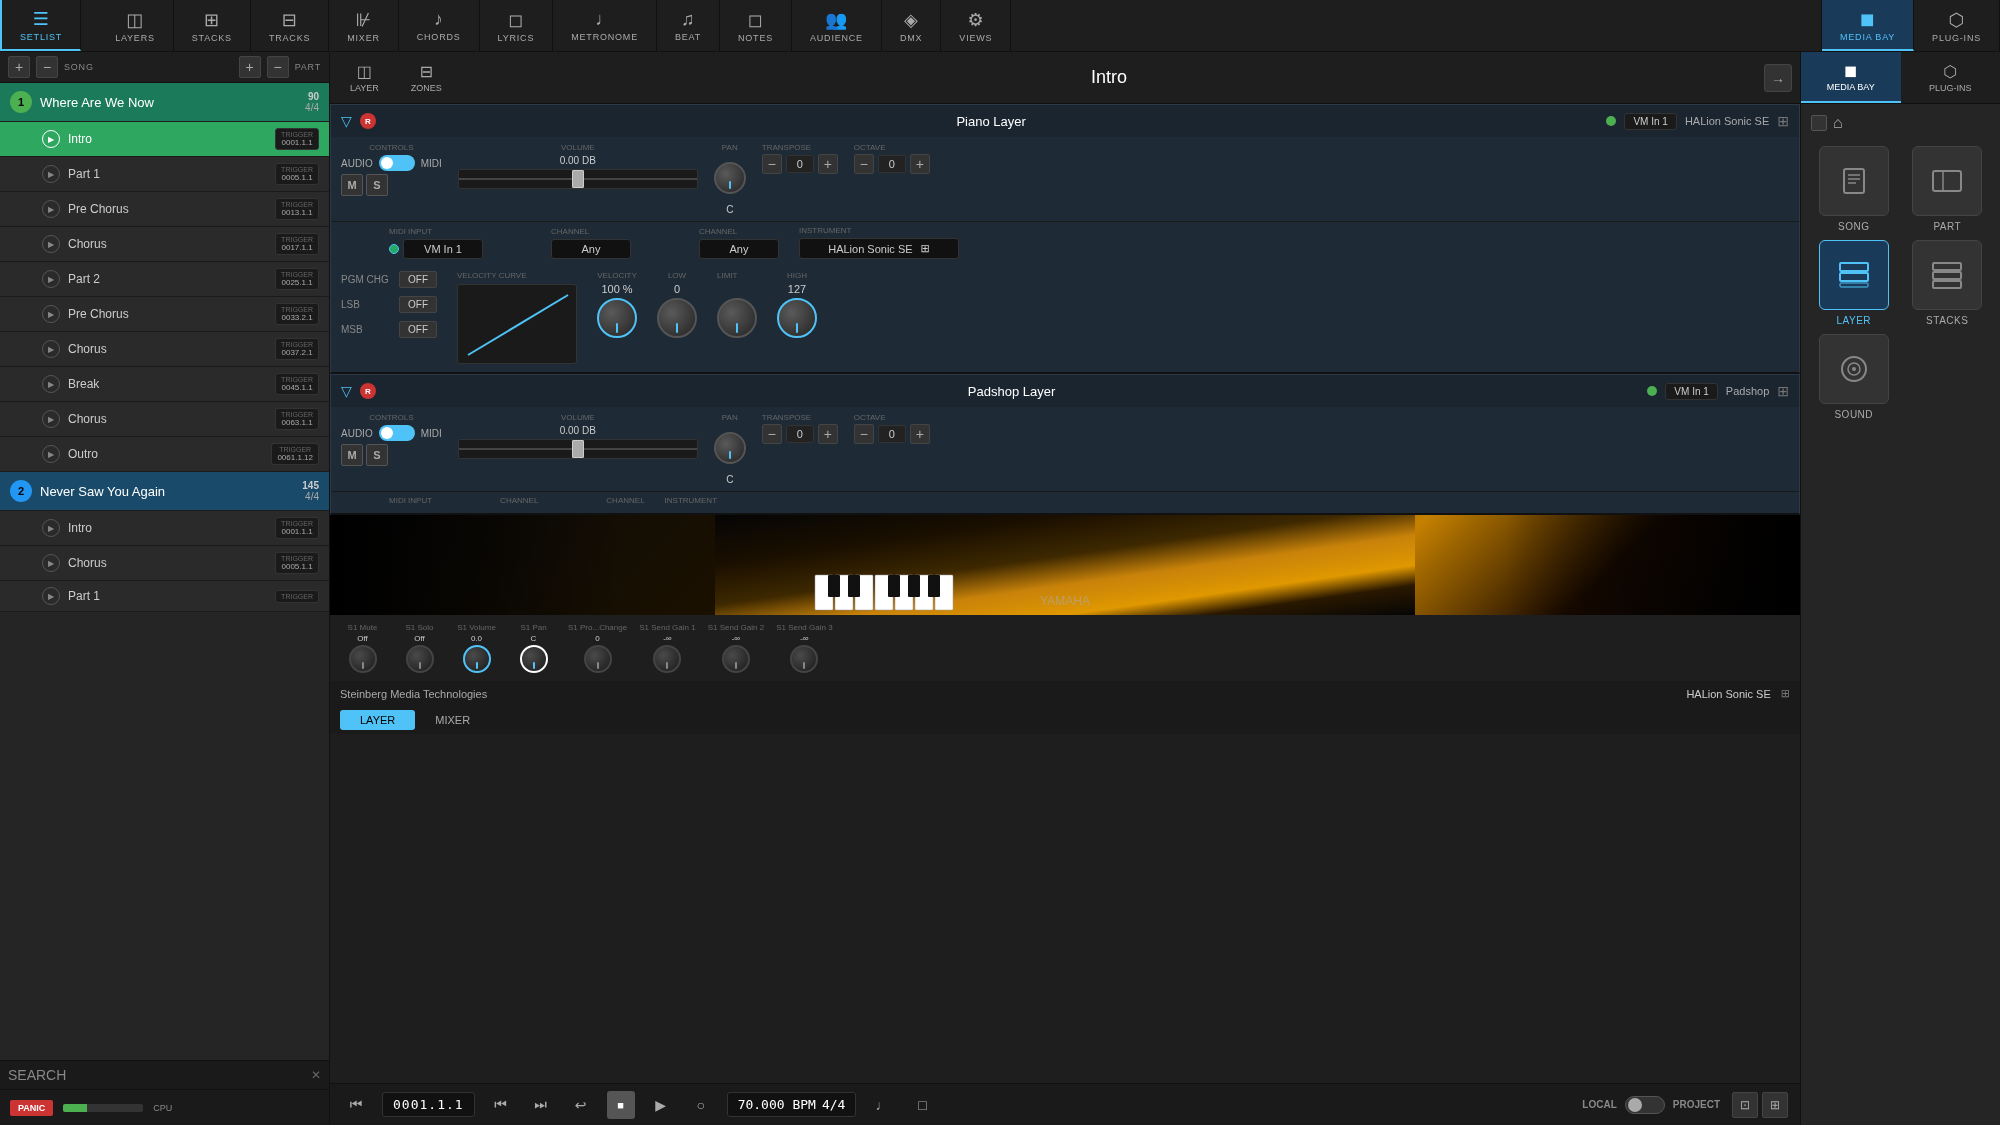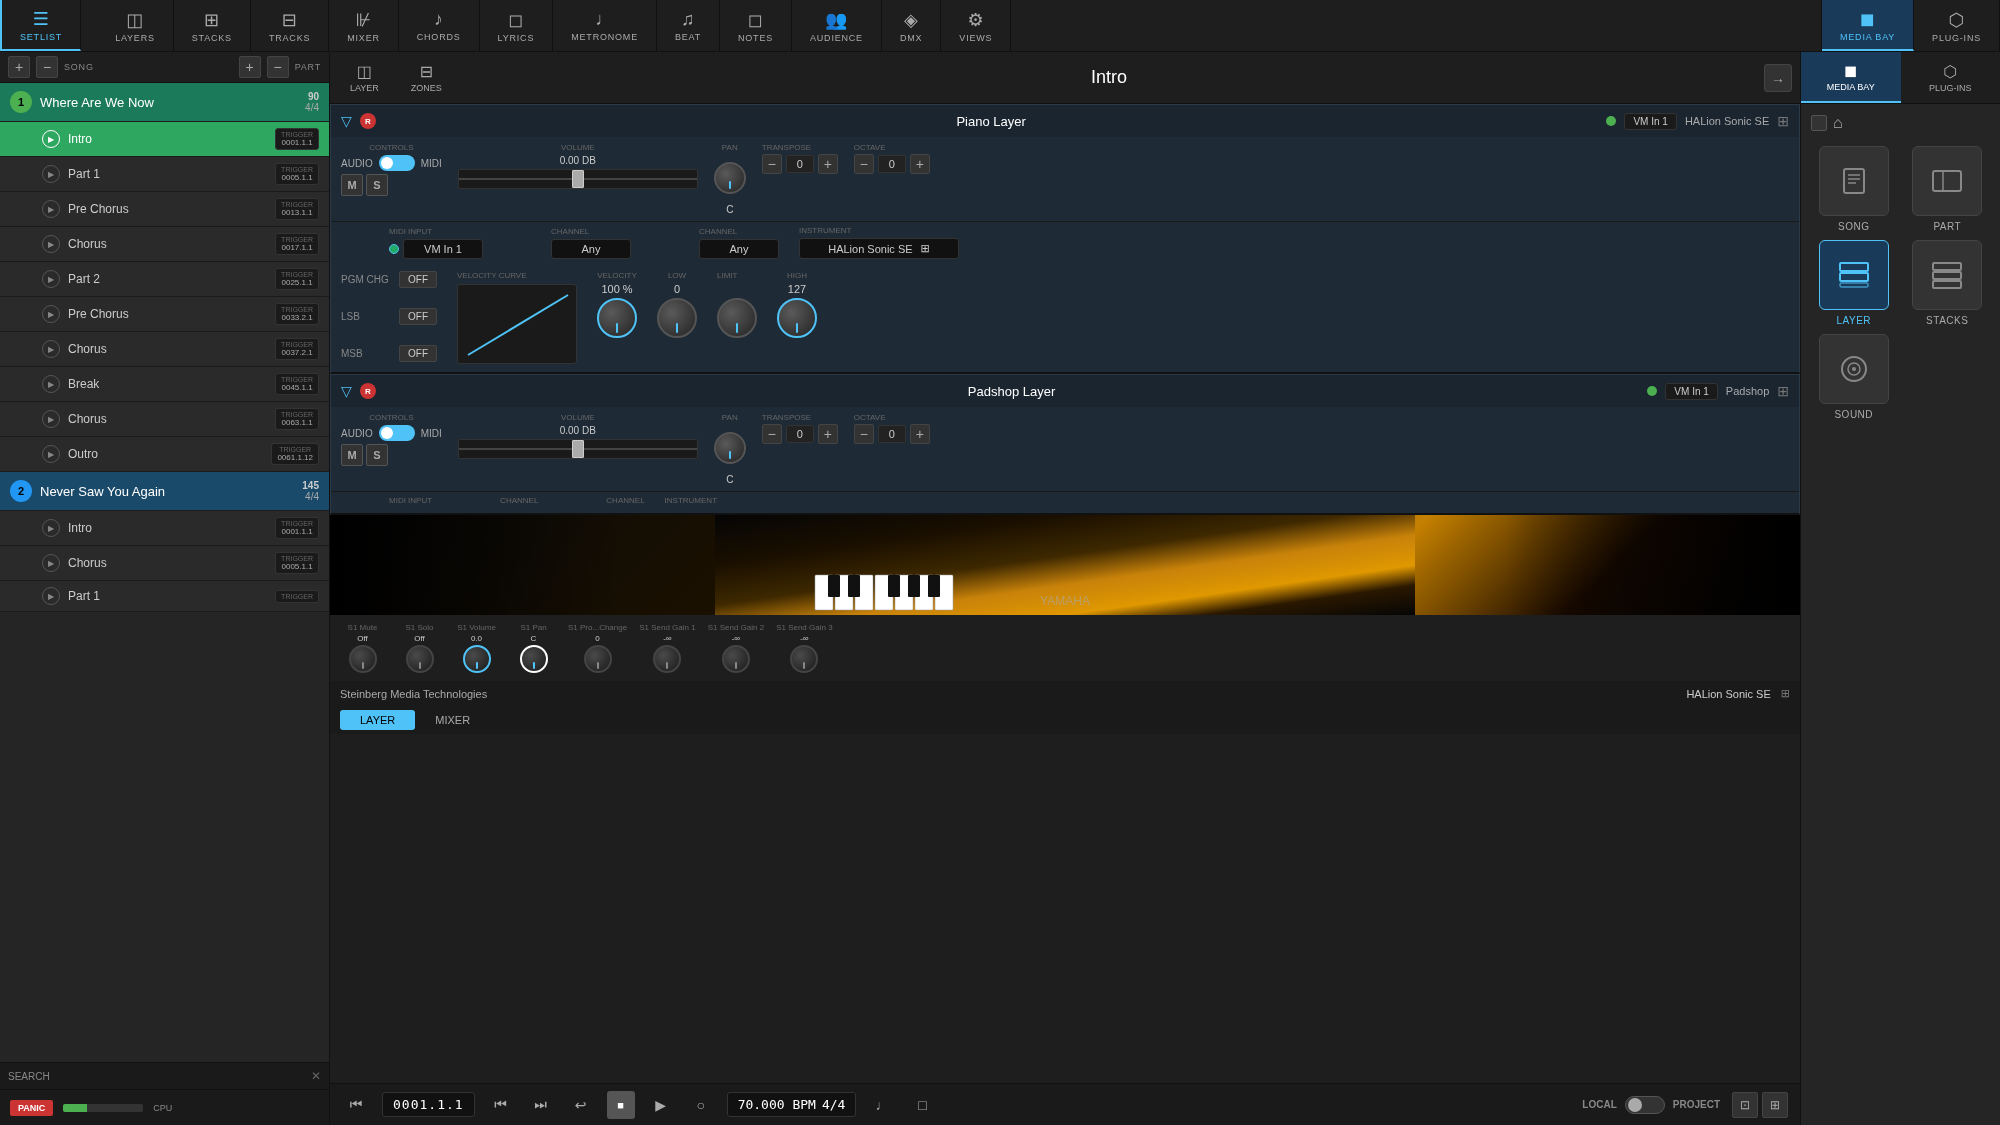--- a/index.html
+++ b/index.html
@@ -177,21 +177,21 @@
     .trigger-val { font-size: 8px; color: #aaa; }
 
     .search-bar {
       background: #1a1a1a;
       padding: 6px 8px;
       display: flex;
       align-items: center;
       border-top: 1px solid #111;
       gap: 6px;
     }
-    .search-label { font-size: 10px; color: #888; text-transform: uppercase; flex: 1; }
+    .search-label { font-size: 14px; color: #888; text-transform: uppercase; flex: 1; }
     .search-close { color: #666; cursor: pointer; font-size: 12px; }
 
     
     .bottom-bar {
       display: flex;
       background: #1a1a1a;
       height: 36px;
       align-items: center;
       border-top: 1px solid #111;
       padding: 0 10px;
@@ -503,21 +503,21 @@
     
     .pgm-section {
       padding: 4px 10px 8px;
       display: flex;
       gap: 20px;
       align-items: flex-start;
     }
     .pgm-controls {
       display: flex;
       flex-direction: column;
-      gap: 20px;
+      gap: 8px;
     }
     .pgm-row {
       display: flex;
       align-items: center;
       gap: 8px;
     }
     .pgm-label { font-size: 10px; color: #888; min-width: 50px; }
     .pgm-value {
       background: #333;
       border: 1px solid #444;

